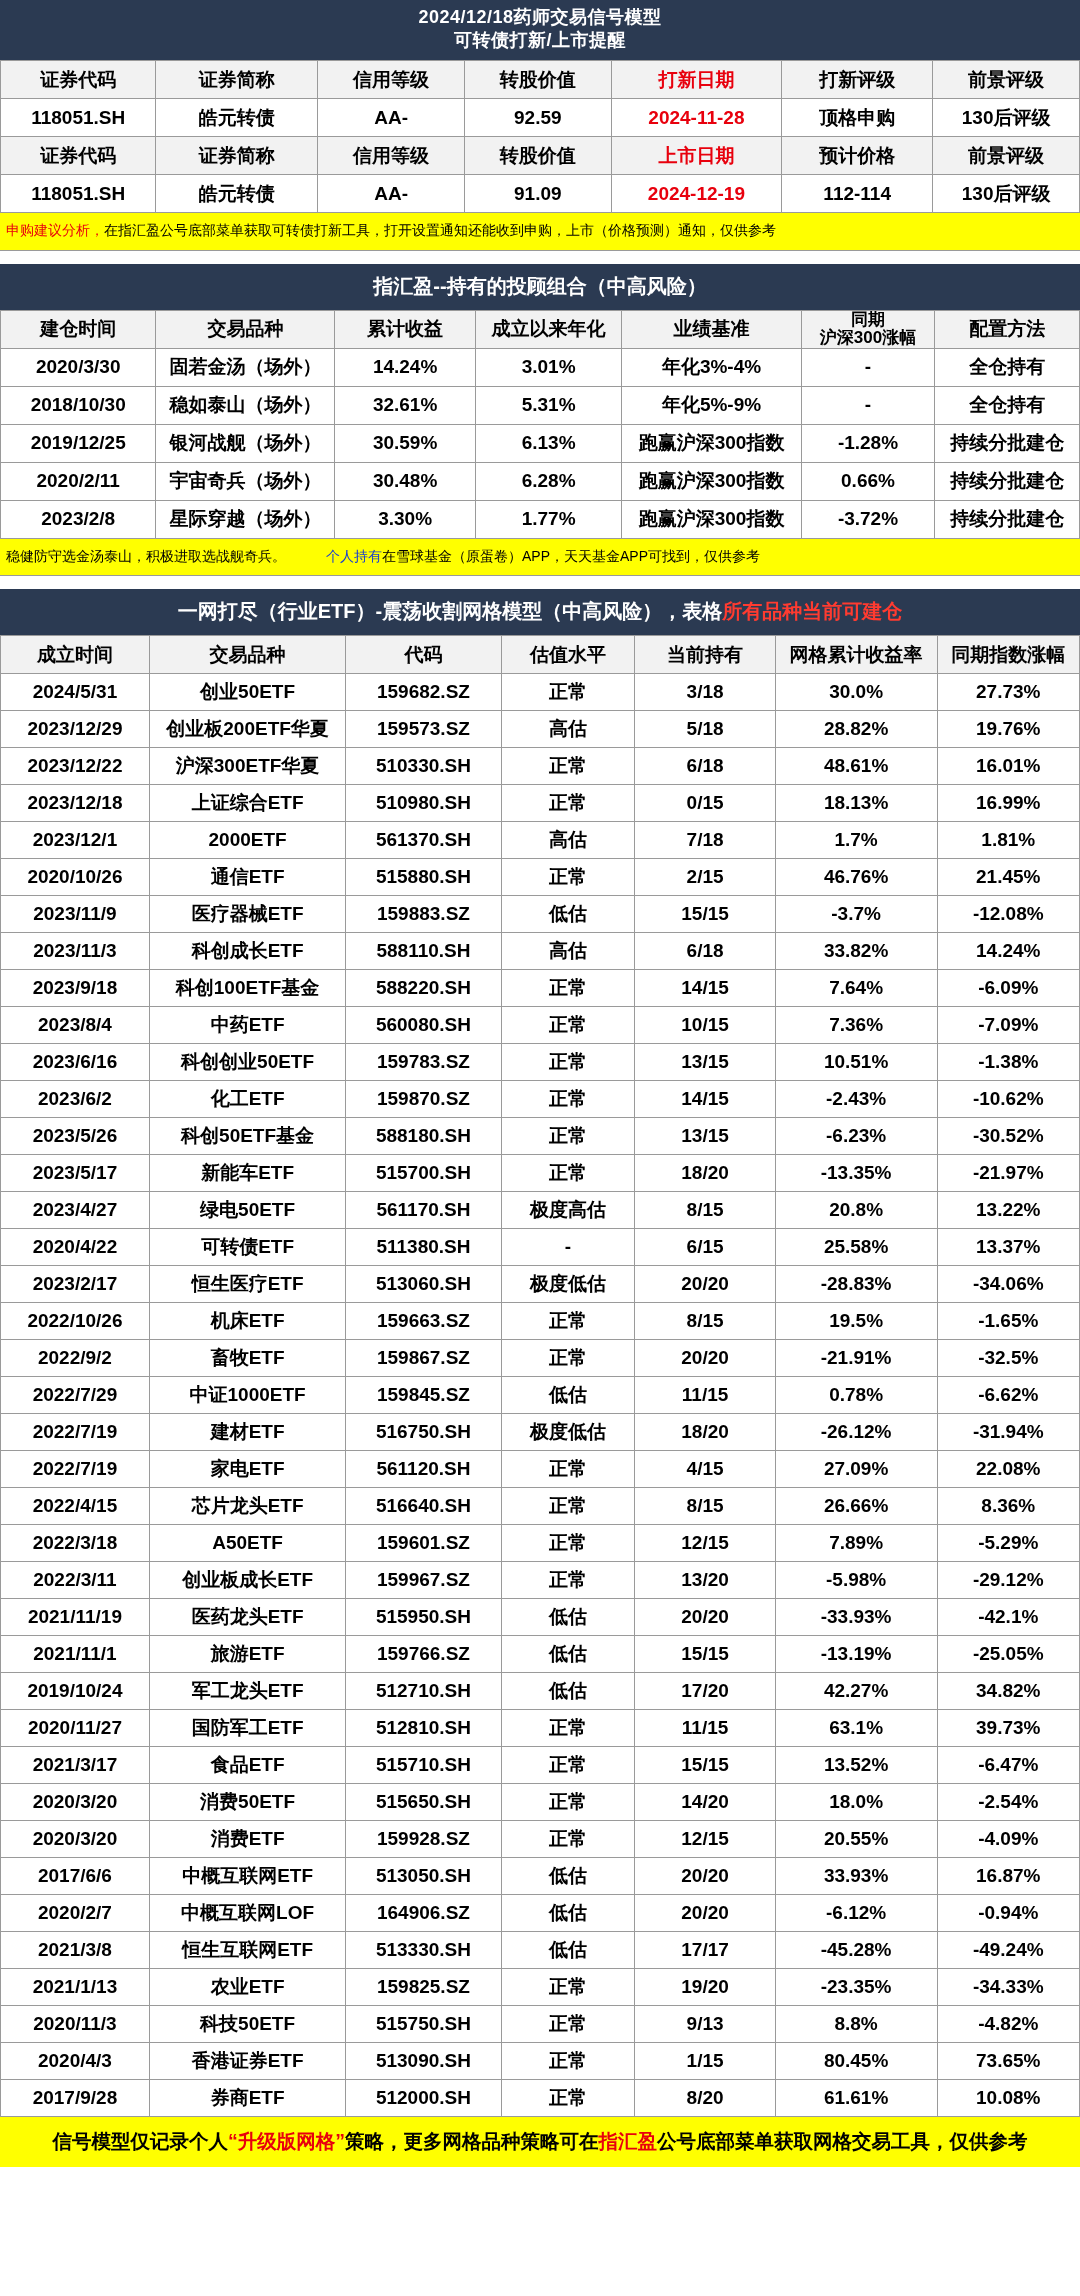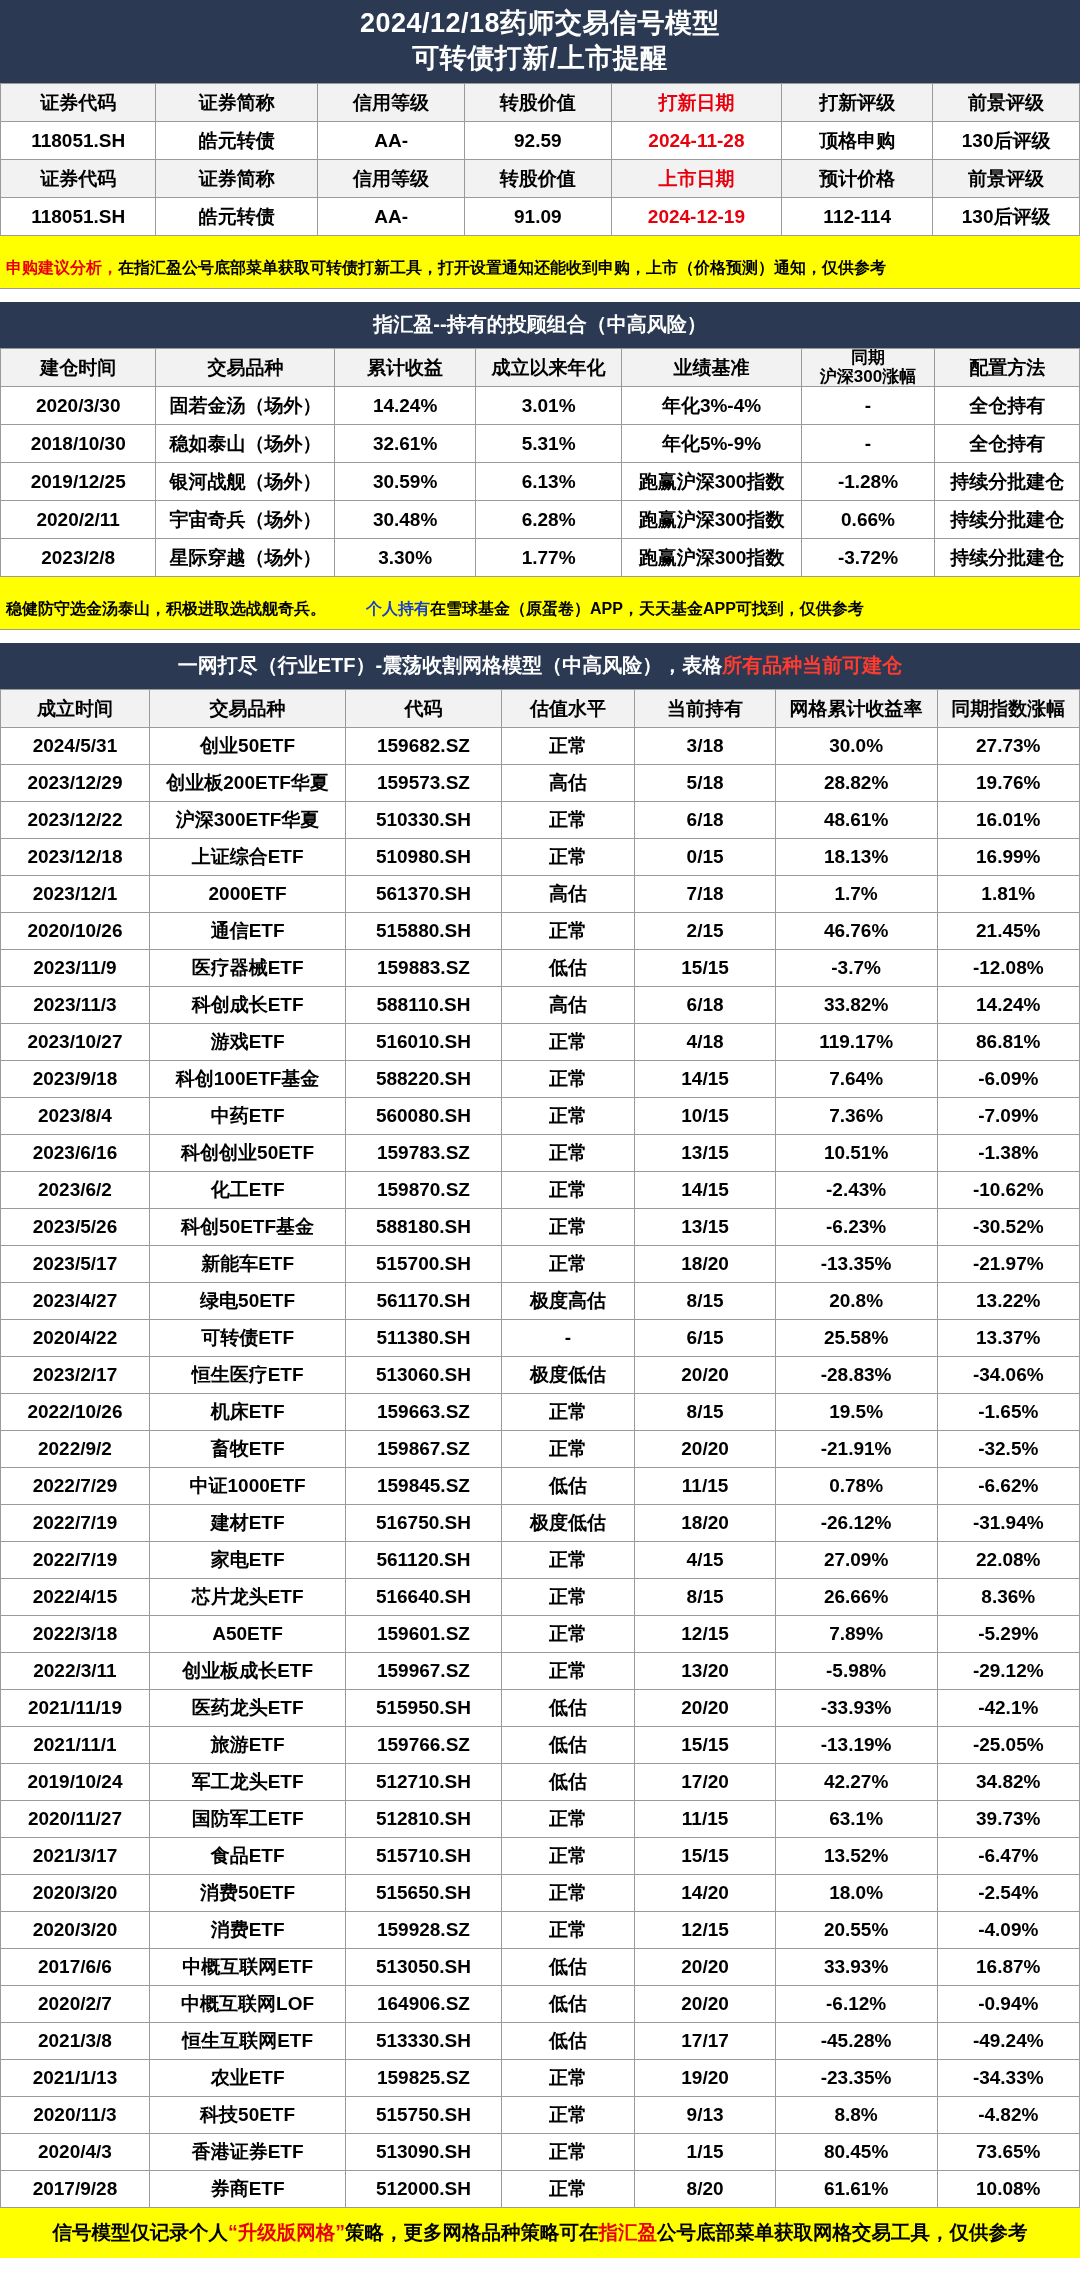--- a/index.html
+++ b/index.html
@@ -30,44 +30,44 @@
     overflow: hidden;
   }
   th { background: #f2f2f2; }
 
   
   .banner {
     background: #2b3a52;
     color: #ffffff;
     text-align: center;
     font-weight: bold;
-    font-size: 27px;
+    font-size: 18px;
     line-height: 1.28;
     padding: 6px 0 8px;
     letter-spacing: .5px;
   }
   .banner .l2 { display:block; }
 
   .section-bar {
     background: #2b3a52;
     color:#fff;
     text-align:center;
     font-weight:bold;
     font-size:20px;
     padding: 9px 0 10px;
     margin-top: 13px;
   }
   .section-bar .red { color:#ff3b30; }
 
   
   .note {
     background: #ffff00;
-    font-weight: bold;
-    font-size: 16px;
-    padding: 22px 6px 10px 6px;
+    font-weight: normal;
+    font-size: 14px;
+    padding: 9px 6px 10px 6px;
     text-align: left;
     line-height: 1.25;
     border-bottom: 1px solid #9a9a9a;
   }
   .note .red { color: #e8000d; }
   .note .blue { color: #1a3fd0; margin-left: 40px; }
 
   .footnote {
     background: #ffff00;
     font-weight: bold;
@@ -349,29 +349,20 @@
         <tr>
           <td>2023/11/3</td>
           <td>科创成长ETF</td>
           <td>588110.SH</td>
           <td>高估</td>
           <td>6/18</td>
           <td>33.82%</td>
           <td>14.24%</td>
         </tr>
         <tr>
-          <td>2023/10/27</td>
-          <td>游戏ETF</td>
-          <td>516010.SH</td>
-          <td>正常</td>
-          <td>4/18</td>
-          <td>119.17%</td>
-          <td>86.81%</td>
-        </tr>
-        <tr>
           <td>2023/9/18</td>
           <td>科创100ETF基金</td>
           <td>588220.SH</td>
           <td>正常</td>
           <td>14/15</td>
           <td>7.64%</td>
           <td>-6.09%</td>
         </tr>
         <tr>
           <td>2023/8/4</td>

